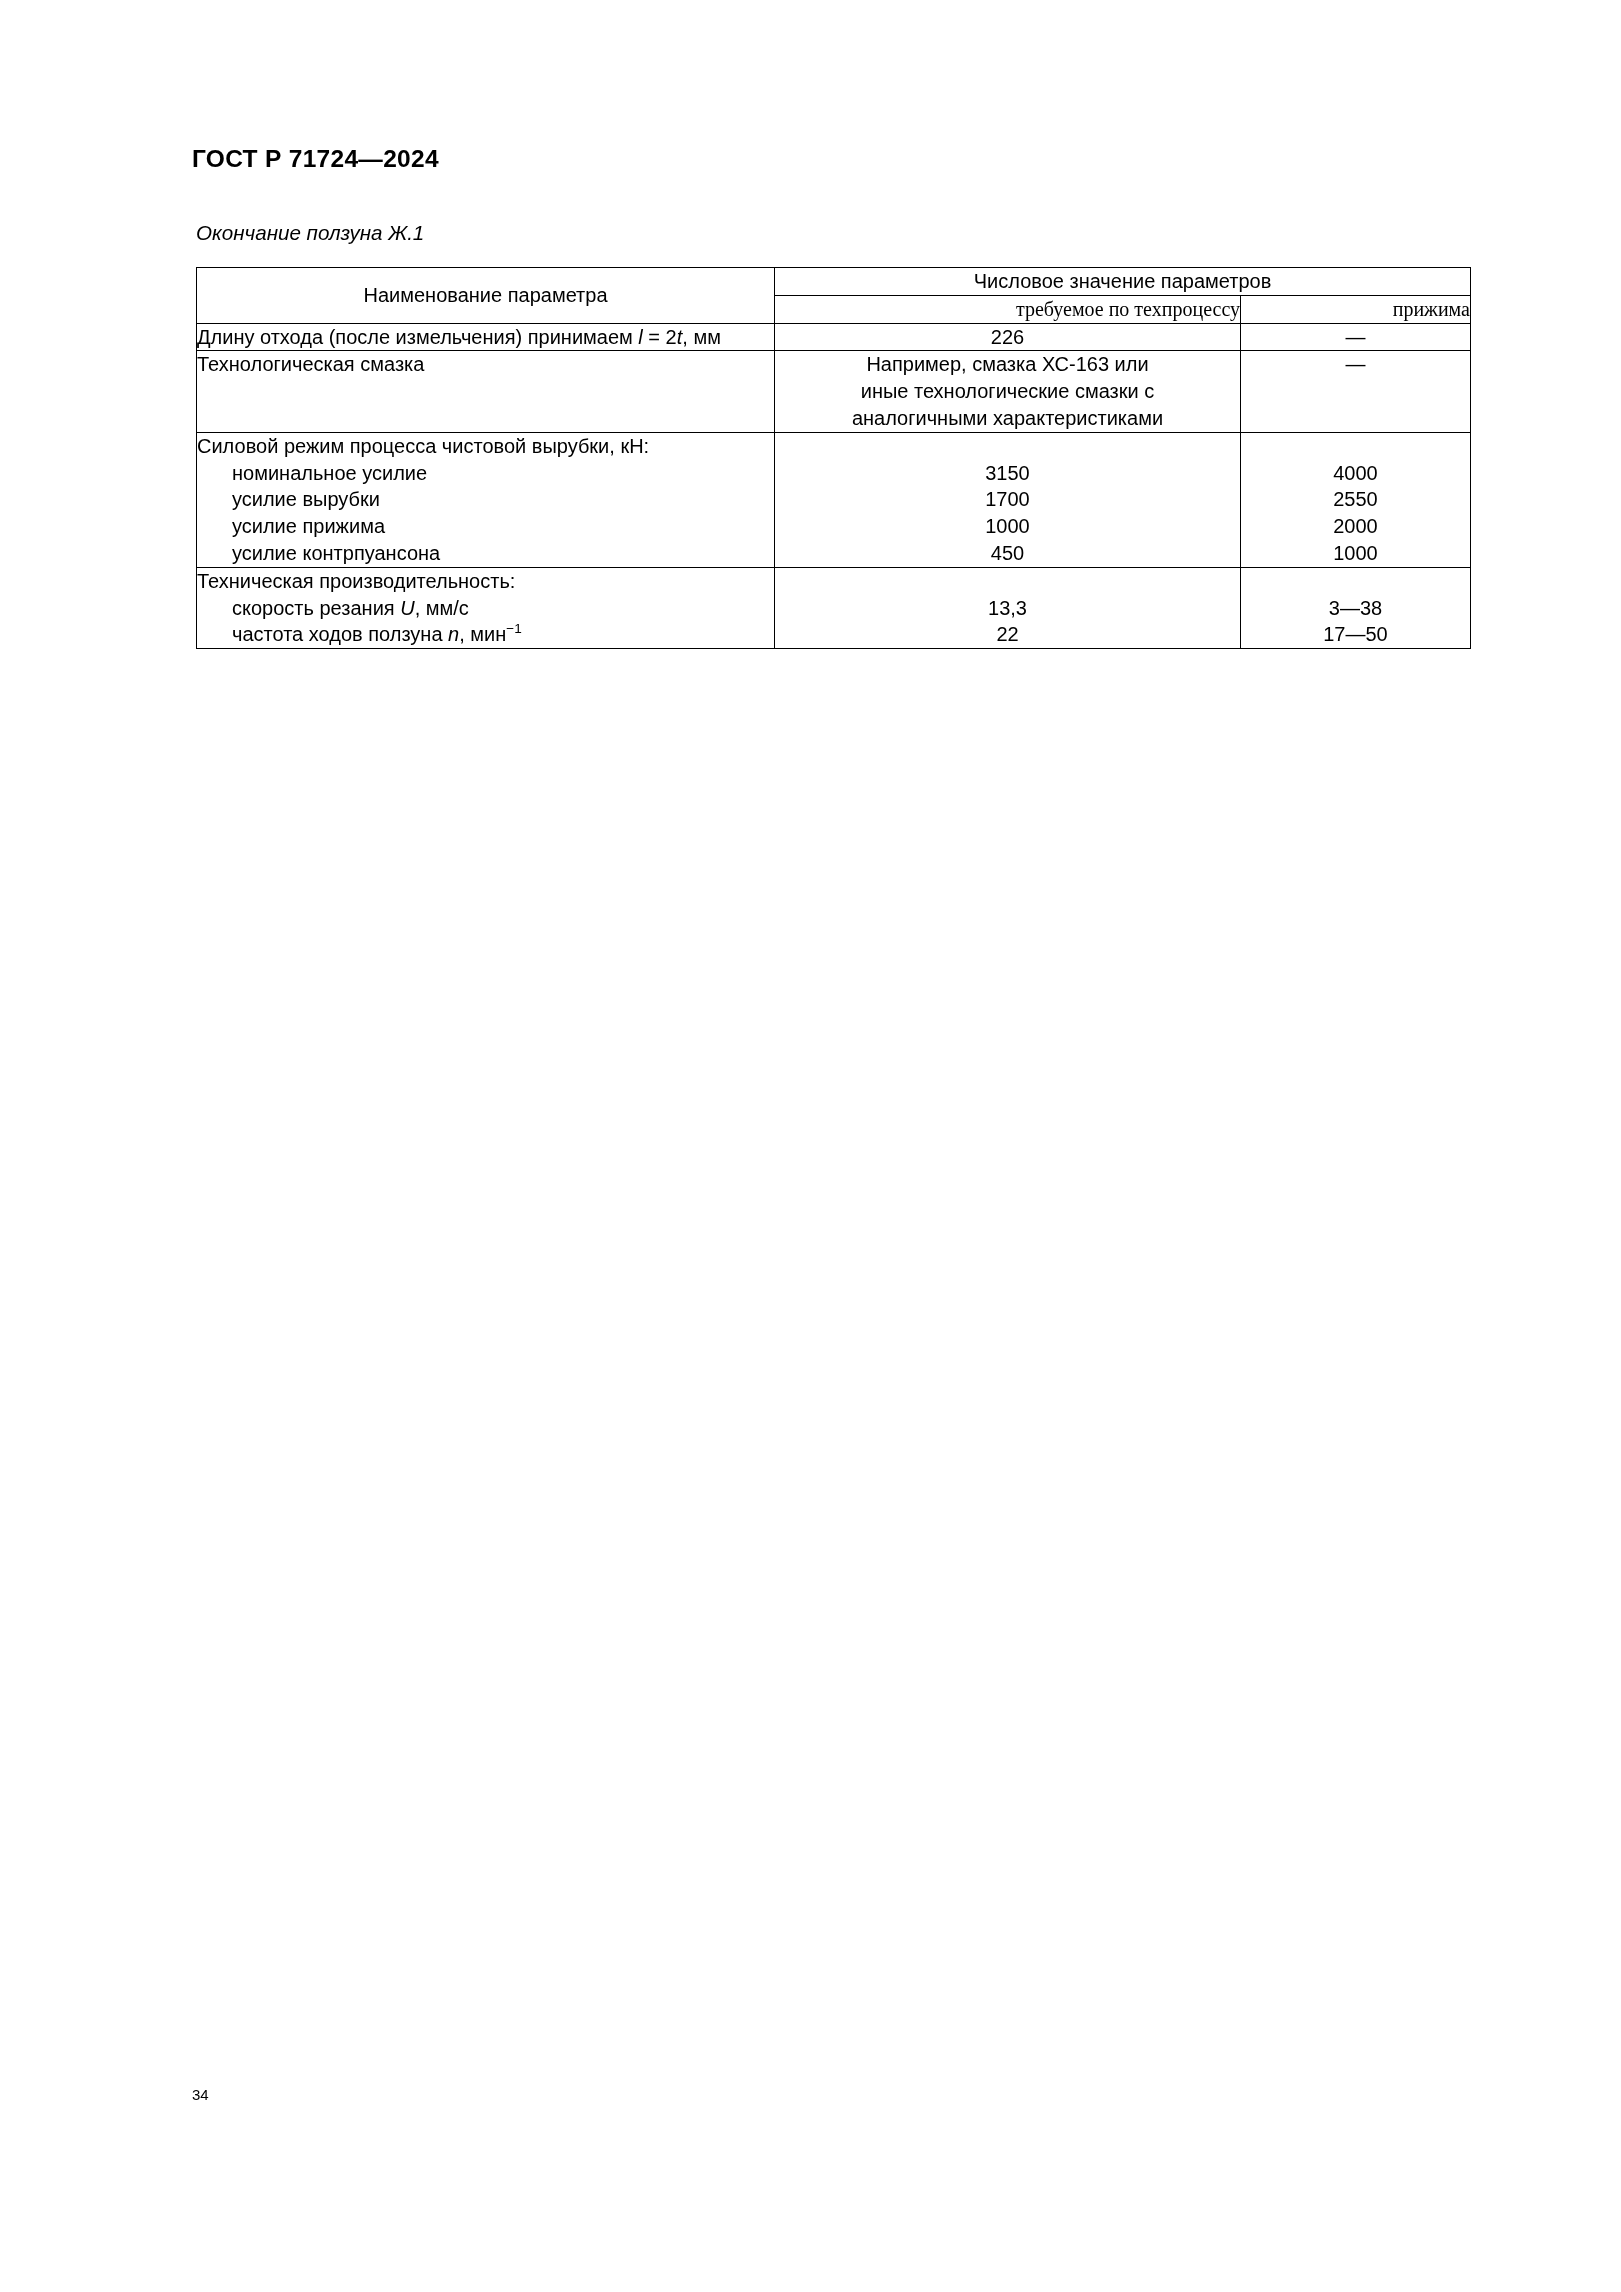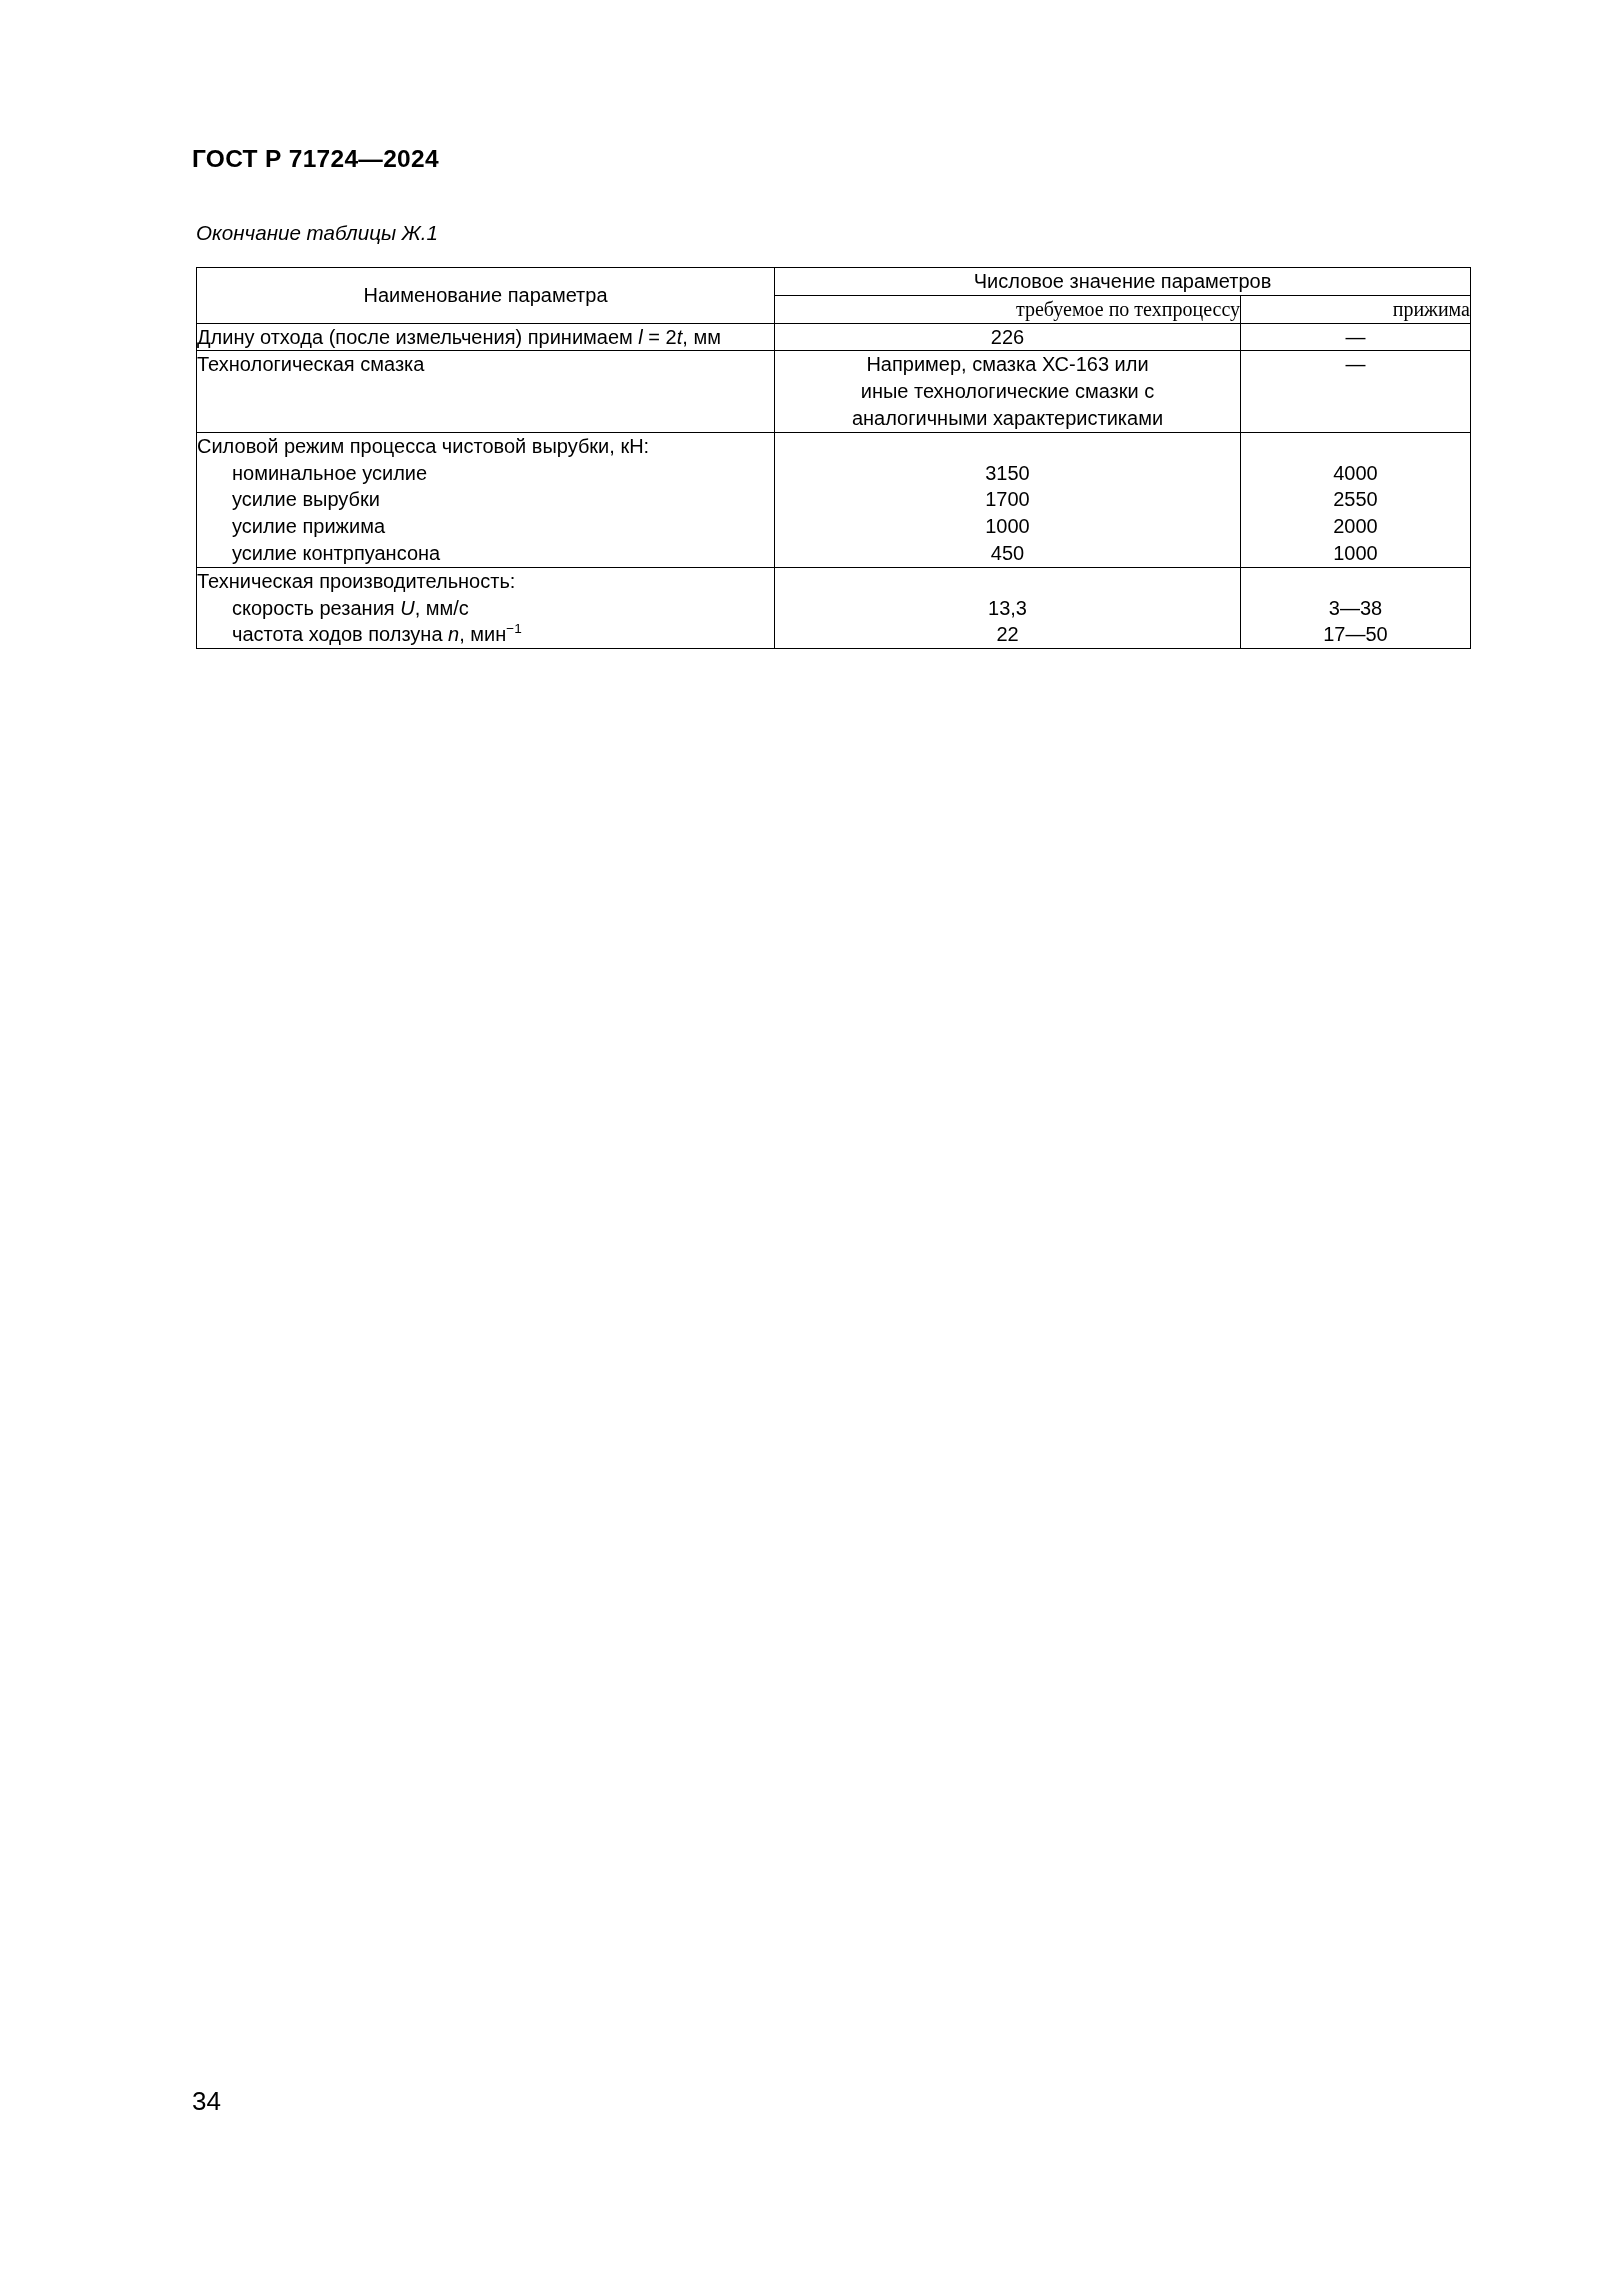--- a/index.html
+++ b/index.html
@@ -87,34 +87,34 @@
     text-align: center;
     padding: 11.8px 7.8px;
   }
   .indent {
     padding-left: 35px;
   }
   .page-number {
     position: absolute;
     left: 192px;
     top: 2086px;
-    font-size: 26px;
+    font-size: 15px;
   }
   .it { font-style: italic; }
   sup { font-size: 0.68em; vertical-align: super; line-height: 0; }
   .row-block div { white-space: nowrap; }
 </style>
 </head>
 <body>
 
 <div class="page">
 
   <div class="doc-header">ГОСТ Р 71724—2024</div>
 
-  <div class="table-caption">Окончание таблицы Ж.1</div>
+  <div class="table-caption">Окончание ползуна Ж.1</div>
 
   <div class="tbl-wrap">
     <table class="gost">
       <colgroup>
         <col style="width:578px">
         <col style="width:466px">
         <col style="width:230px">
       </colgroup>
       <thead>
         <tr>

